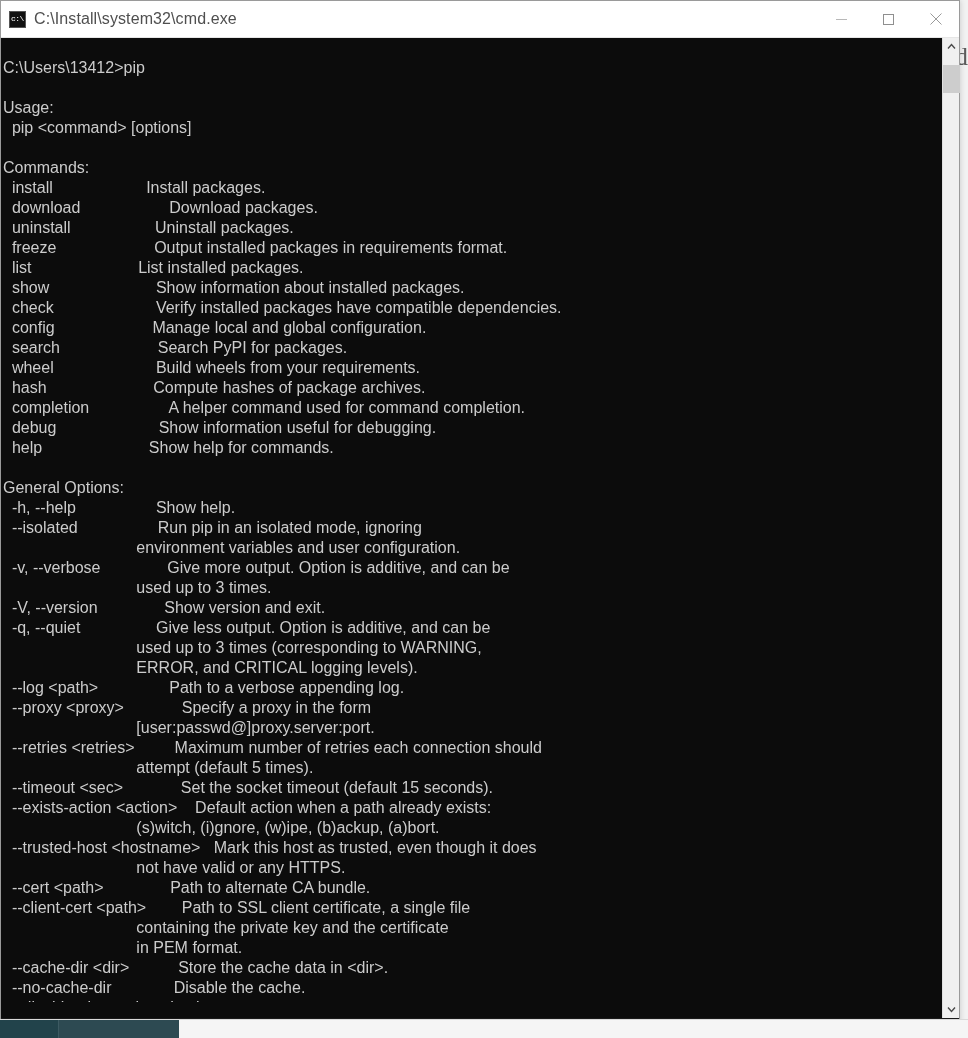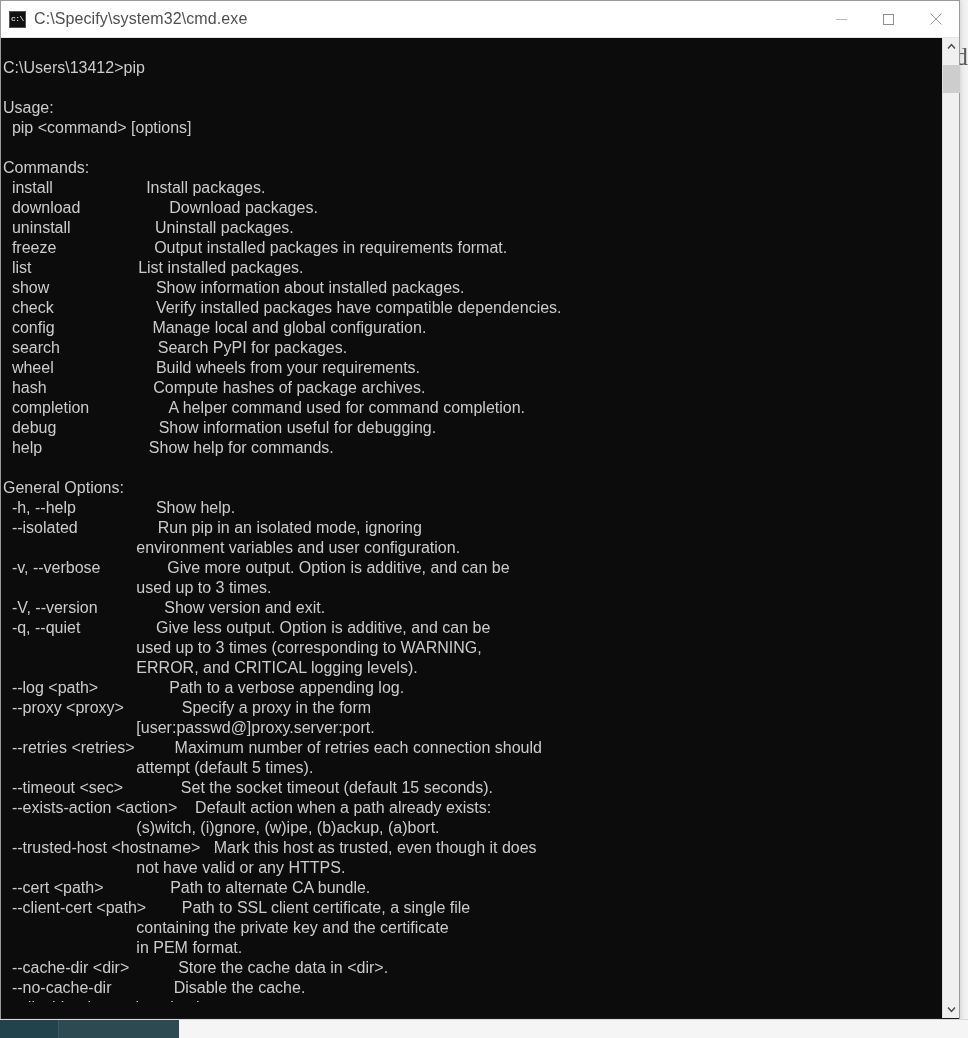--- a/index.html
+++ b/index.html
@@ -192,21 +192,21 @@
 <body>
 
 <div id="desktop" style="background: rgb(242, 242, 242);">
   <div id="desktop-ghost-text">d</div>
 </div>
 
 <div id="cmd-window">
 
   <div id="titlebar" style="background: rgb(255, 255, 255);">
     <div id="titlebar-icon"></div>
-    <div id="titlebar-title">C:\Specify\system32\cmd.exe</div>
+    <div id="titlebar-title">C:\Install\system32\cmd.exe</div>
     <div id="titlebar-spacer"></div>
 
     <div class="win-btn">
       <svg width="13" height="13" viewBox="0 0 13 13" aria-hidden="true">
         <line x1="1" y1="6.5" x2="12" y2="6.5" stroke="#b8b8b8" stroke-width="1"></line>
       </svg>
     </div>
     <div class="win-btn">
       <svg width="13" height="13" viewBox="0 0 13 13" aria-hidden="true">
         <rect x="1.5" y="1.5" width="10" height="10" fill="none" stroke="#8f8f8f" stroke-width="1"></rect>

